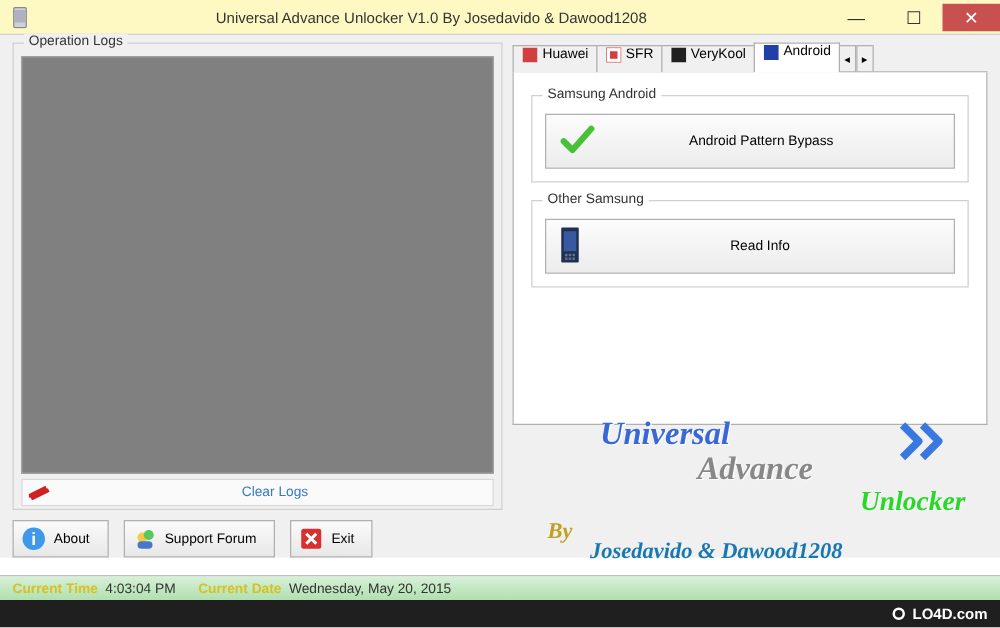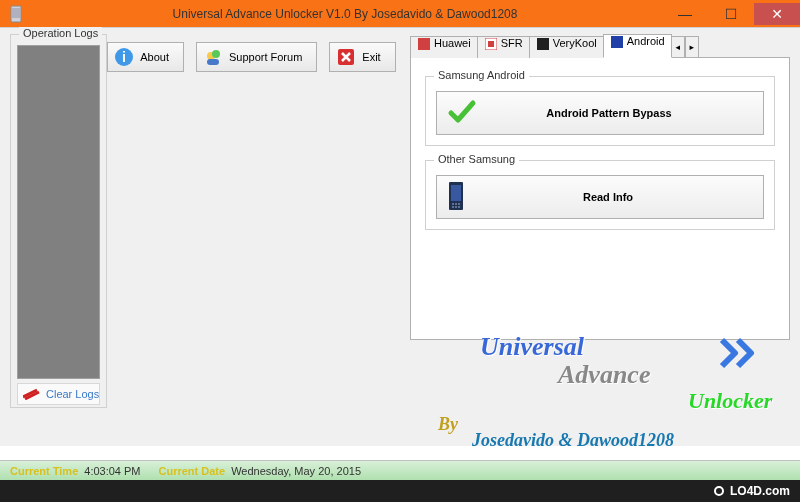--- a/index.html
+++ b/index.html
@@ -1,28 +1,28 @@
 <!DOCTYPE html>
 <html><head>
 <meta charset="utf-8">
 <style>
 * { box-sizing: border-box; margin: 0; padding: 0; font-family: 'Segoe UI', Tahoma, sans-serif; }
 body { background: #fff; width: 800px; height: 502px; overflow: hidden; position: relative; }
 
-.titlebar { height: 28px; background: #f97316; display: flex; align-items: center; border-bottom: 1px solid #d0d0d0; }
+.titlebar { height: 28px; background: #fef9c3; display: flex; align-items: center; border-bottom: 1px solid #d0d0d0; }
 .titlebar-icon { width: 24px; height: 24px; margin-left: 4px; display: flex; align-items: center; justify-content: center; }
 .titlebar-title { flex: 1; text-align: center; font-size: 12px; color: #333; }
 .titlebar-controls { display: flex; }
 .titlebar-btn { width: 46px; height: 22px; display: flex; align-items: center; justify-content: center; font-size: 14px; cursor: pointer; }
 .titlebar-close { background: #c8504f; color: #fff; height: 22px; }
 .titlebar-min, .titlebar-max { color: #333; }
 
 .main-area { position: absolute; top: 28px; left: 0; right: 0; height: 418px; background: #f0f0f0; padding: 6px 10px 0 10px; display: flex; gap: 8px; }
 
-.left-panel { width: 392px; display: flex; }
+.left-panel { width: 392px; display: flex; flex-direction: column; }
 .logs-group { border: 1px solid #d0d0d0; padding: 6px; background: #f0f0f0; height: 374px; position: relative; }
 .logs-label { position: absolute; top: -8px; left: 8px; background: #f0f0f0; padding: 0 4px; font-size: 11px; color: #333; }
 .logs-box { width: 100%; height: 334px; background: #808080; border: 1px solid #a0a0a0; margin-top: 4px; }
 .clear-logs-bar { display: flex; align-items: center; margin-top: 4px; height: 22px; border: 1px solid #d8d8d8; background: #fafafa; }
 .clear-logs-red { width: 28px; display: flex; align-items: center; justify-content: center; }
 .clear-logs-text { flex: 1; text-align: center; font-size: 11px; color: #3878c8; cursor: pointer; }
 
 .bottom-buttons { display: flex; gap: 12px; margin-top: 8px; }
 .btn { display: flex; align-items: center; gap: 6px; padding: 4px 14px 4px 6px; border: 1px solid #b0b0b0; background: linear-gradient(#fafafa,#e8e8e8); font-size: 11px; cursor: pointer; height: 30px; }
 .btn-icon { width: 20px; height: 20px; display: flex; align-items: center; justify-content: center; }
@@ -30,21 +30,21 @@
 .right-panel { flex: 1; display: flex; flex-direction: column; }
 .tabs { display: flex; height: 24px; border-bottom: 1px solid #b0b0b0; background: #f0f0f0; }
 .tab { display: flex; align-items: flex-start; gap: 3px; padding: 0 6px; font-size: 11px; border: 1px solid #b0b0b0; border-bottom: none; background: #f0f0f0; margin-right: -1px; cursor: pointer; height: 22px; margin-top: 2px; }
 .tab.active { background: #fff; height: 24px; margin-top: 0; border-bottom: 1px solid #fff; z-index: 2; }
 .tab-nav { width: 14px; height: 22px; border: 1px solid #b0b0b0; display: flex; align-items: center; justify-content: center; font-size: 9px; margin-top: 2px; cursor: pointer; background: #f0f0f0; }
 .tab-icon { width: 14px; height: 14px; display: inline-flex; align-items: center; justify-content: center; }
 
 .tab-content { flex: 0 0 282px; background: #fff; border: 1px solid #b0b0b0; border-top: none; padding: 18px 14px 10px 14px; }
 .section-group { border: 1px solid #d0d0d0; padding: 14px 10px 10px 10px; margin-bottom: 14px; position: relative; }
 .section-label { position: absolute; top: -8px; left: 8px; background: #fff; padding: 0 4px; font-size: 11px; color: #333; }
-.action-btn { width: 100%; height: 44px; border: 1px solid #b0b0b0; background: linear-gradient(#fcfcfc,#ececec); display: flex; align-items: center; gap: 18px; padding-left: 10px; font-size: 11px; cursor: pointer; font-weight: bold; }
+.action-btn { width: 100%; height: 44px; border: 1px solid #b0b0b0; background: linear-gradient(#fcfcfc,#ececec); display: flex; align-items: center; gap: 18px; padding-left: 10px; font-size: 11px; cursor: pointer; }
 
 .branding { position: absolute; top: 332px; right: 14px; width: 368px; }
 .brand-universal { font-size: 26px; font-weight: bold; font-style: italic; color: #3868d8; font-family: 'Comic Sans MS', cursive; text-shadow: 1px 1px 0 #fff; position: absolute; left: 62px; }
 .brand-advance { font-size: 26px; font-weight: bold; font-style: italic; color: #888; font-family: 'Comic Sans MS', cursive; text-shadow: 1px 1px 0 #fff; position: absolute; left: 140px; top: 28px; }
 .brand-unlocker { font-size: 22px; font-weight: bold; font-style: italic; color: #28d828; font-family: 'Comic Sans MS', cursive; text-shadow: 1px 1px 0 #fff; position: absolute; left: 270px; top: 56px; }
 .brand-arrows { position: absolute; right: 24px; top: 4px; }
 .brand-credits1 { font-size: 18px; font-weight: bold; font-style: italic; color: #c0a020; font-family: 'Comic Sans MS', cursive; position: absolute; left: 20px; top: 82px; }
 .brand-credits2 { font-size: 18px; font-weight: bold; font-style: italic; color: #1878b0; font-family: 'Comic Sans MS', cursive; position: absolute; left: 54px; top: 98px; }
 
 .statusbar { position: absolute; bottom: 22px; left: 0; right: 0; height: 20px; background: linear-gradient(#d8f0d8,#b0e0b0); display: flex; align-items: center; padding: 0 10px; font-size: 11px; gap: 6px; border-top: 1px solid #c0c0c0; }

